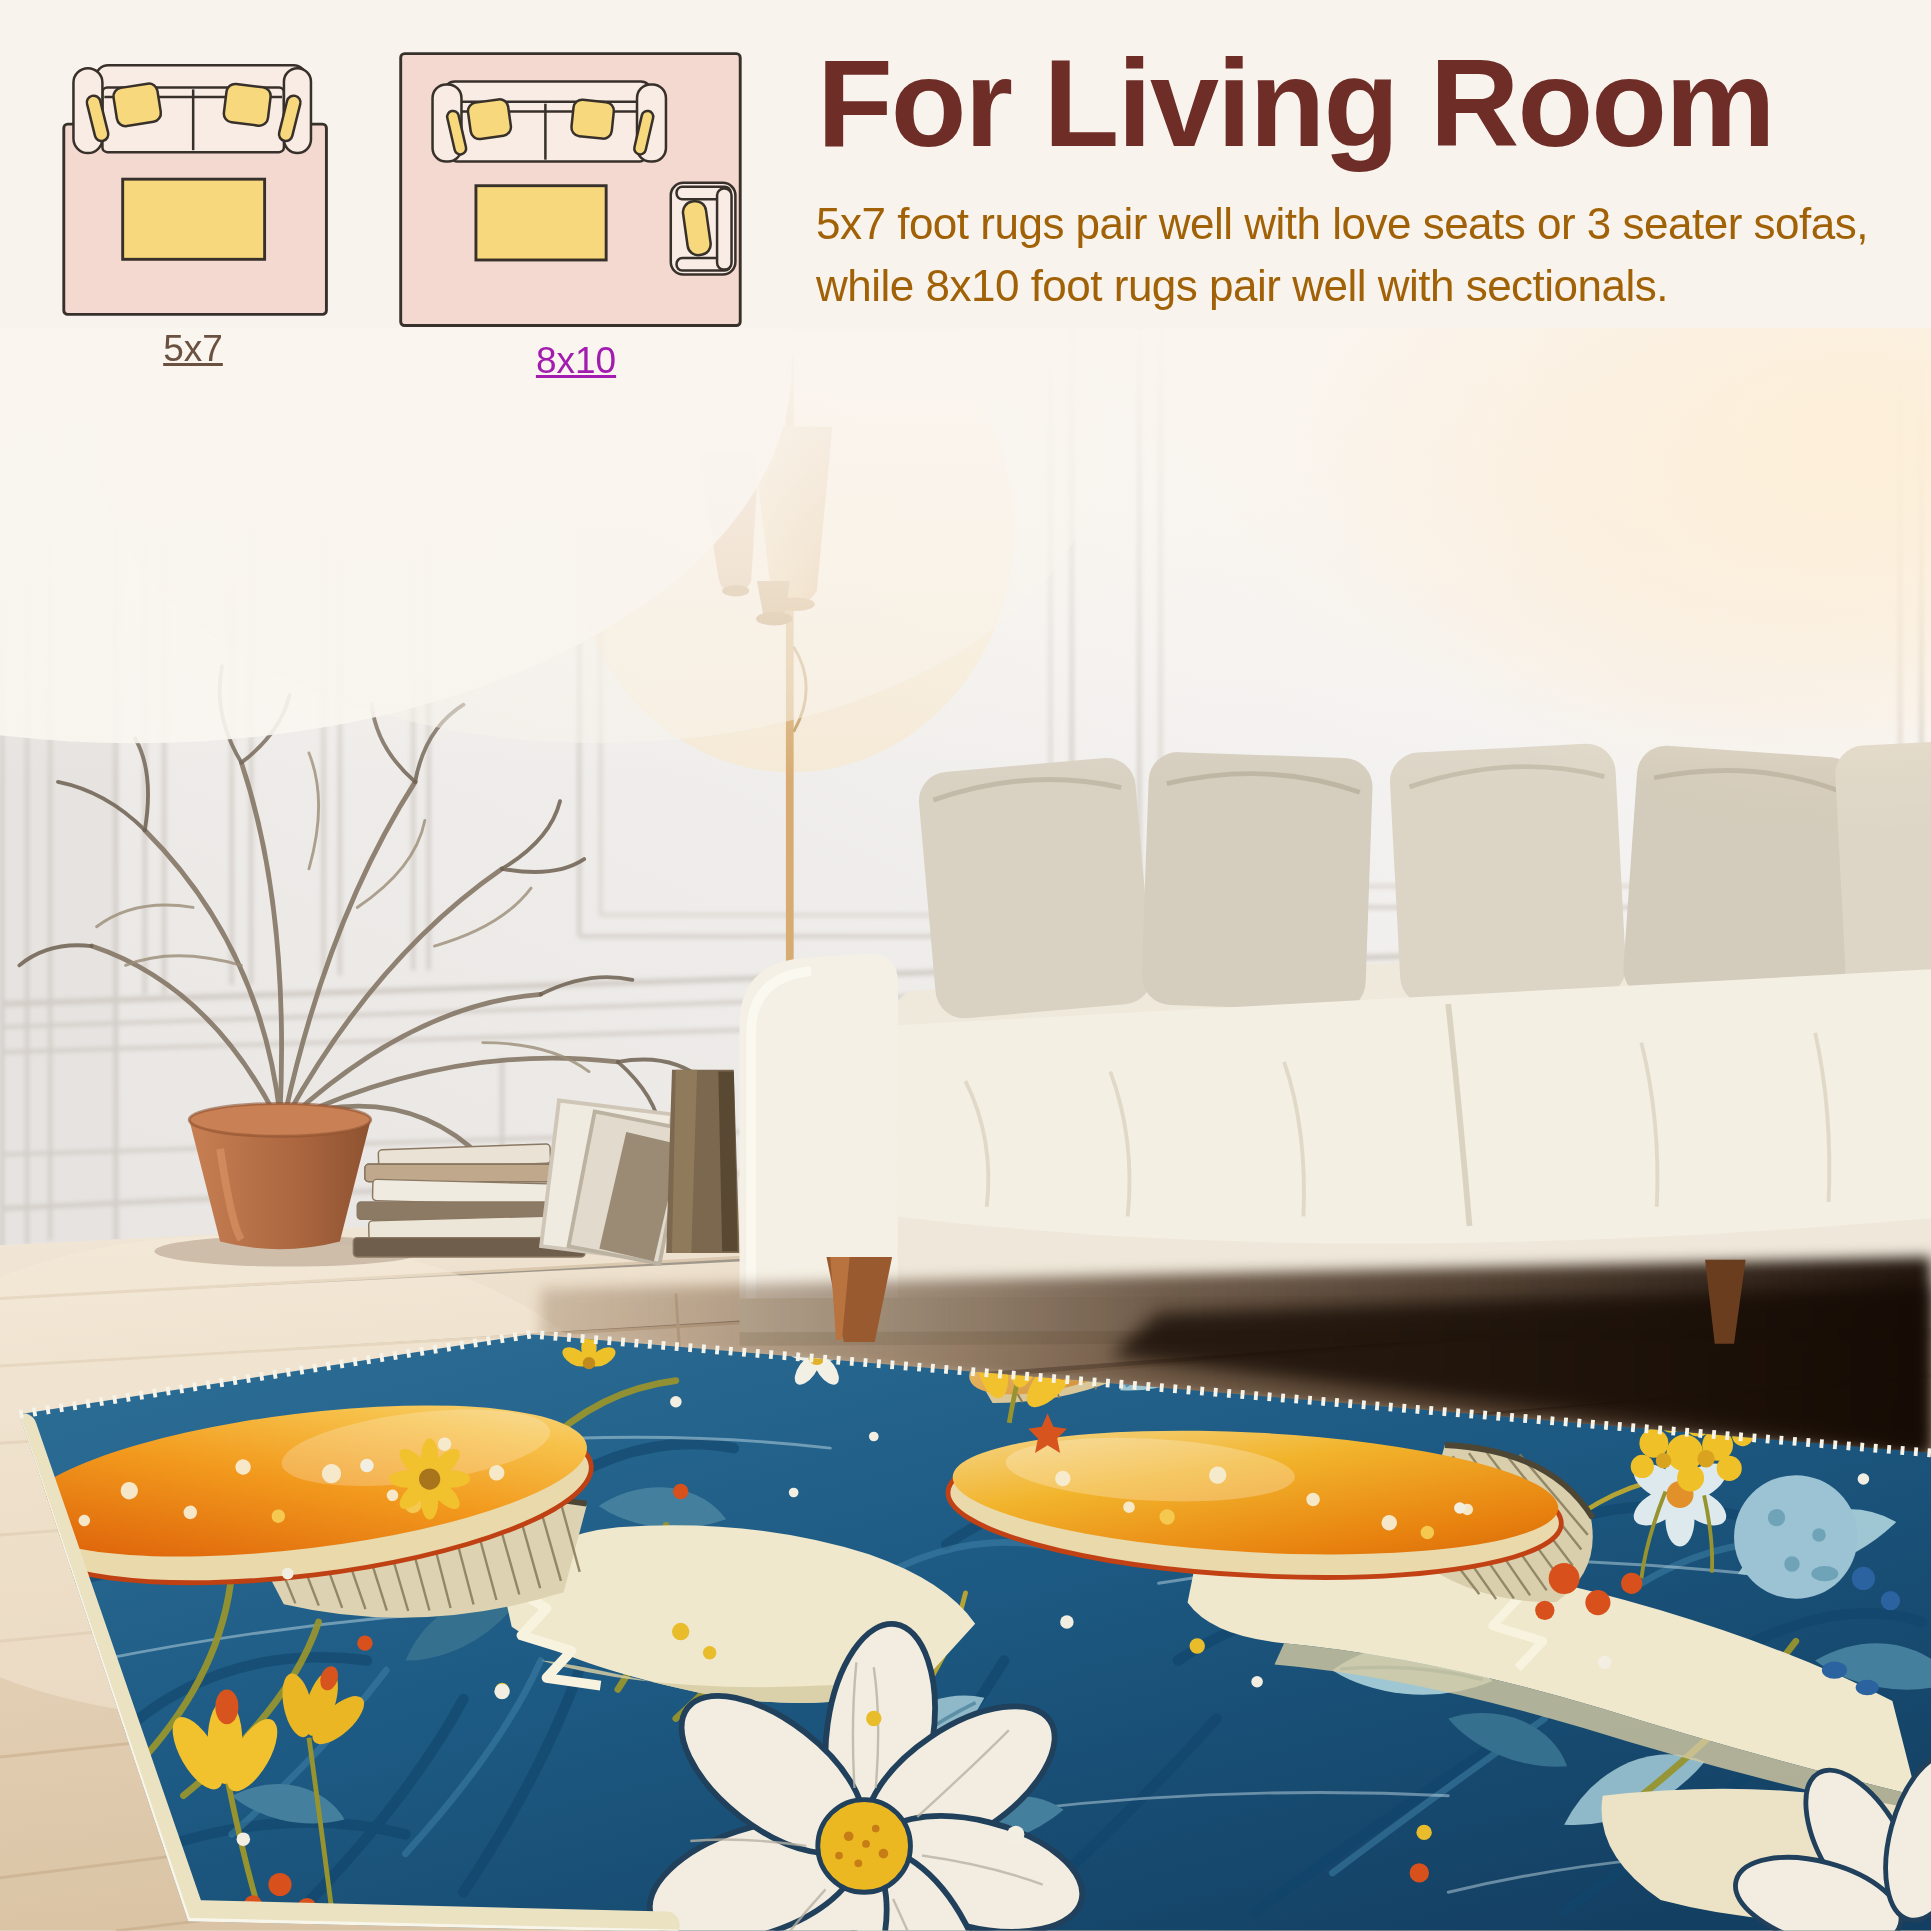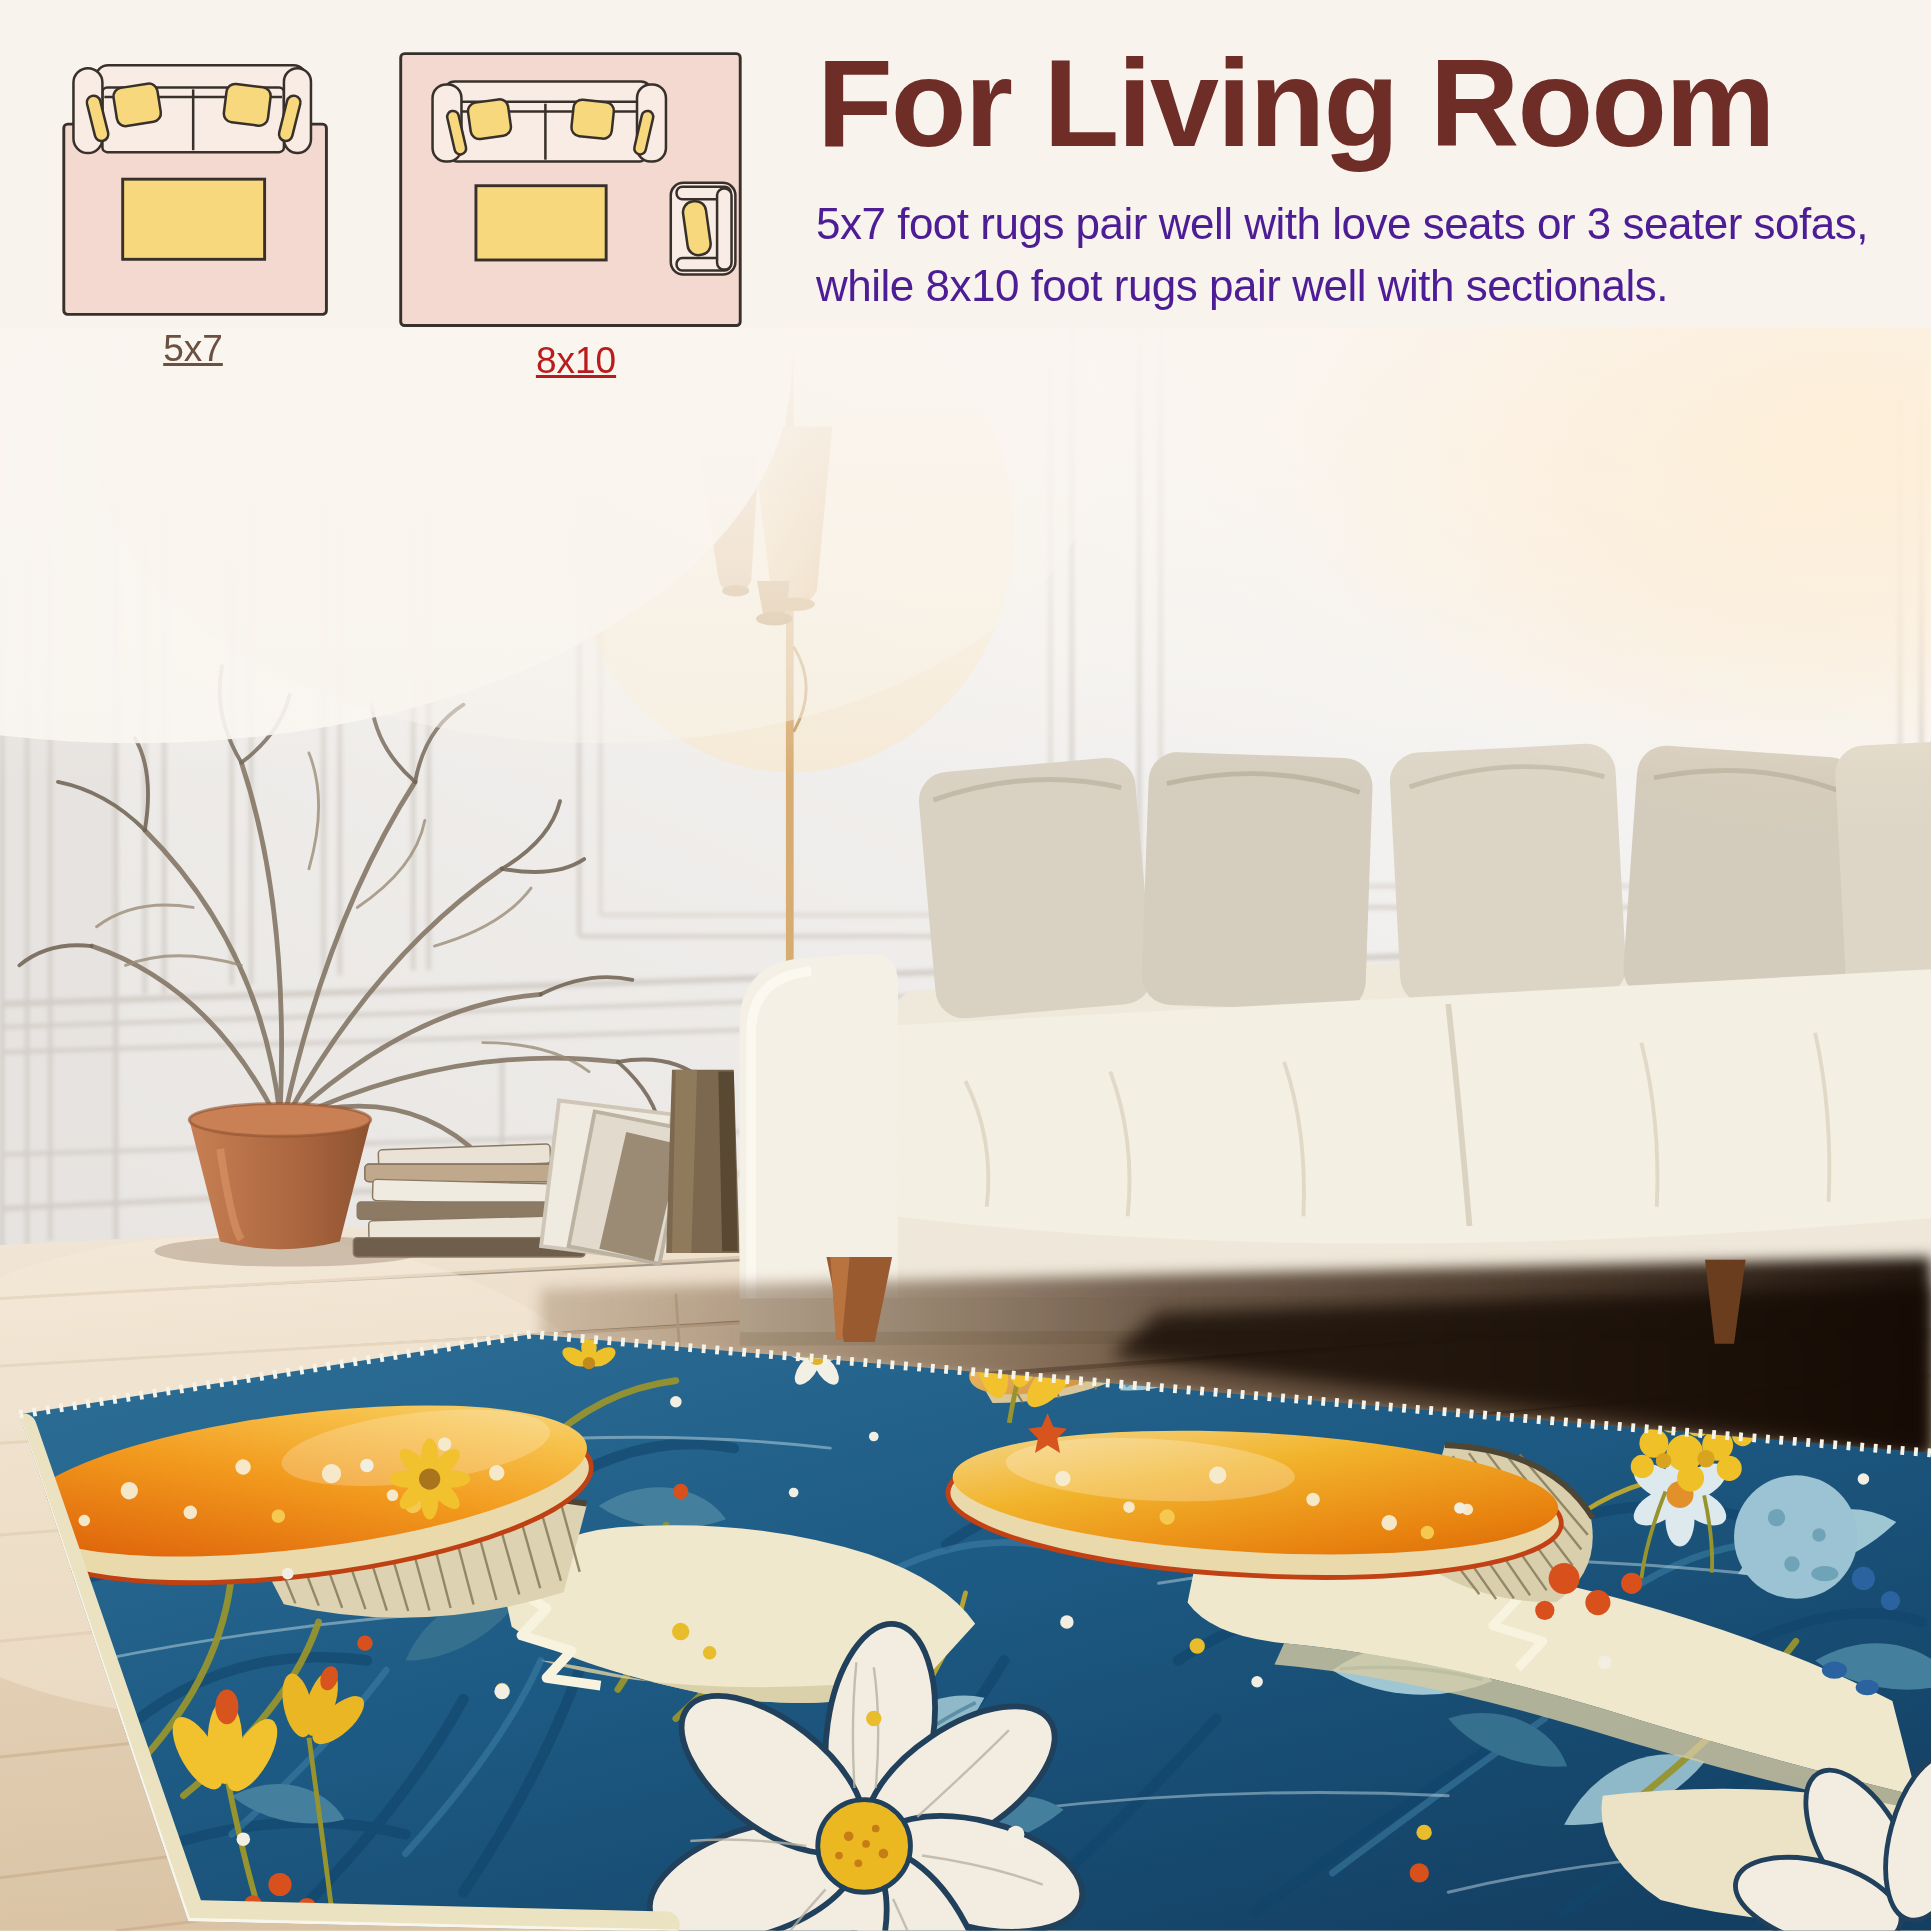--- a/index.html
+++ b/index.html
@@ -698,19 +698,19 @@
       </g>
       <rect x="88" y="149" width="135" height="77" fill="#f7d87d" stroke="#38302a" stroke-width="3"></rect>
       <g fill="#f9ece4" stroke="#38302a" stroke-width="2.6">
         <rect x="290" y="146" width="67" height="95" rx="13"></rect>
         <rect x="296" y="150" width="56" height="13" rx="6"></rect>
         <rect x="296" y="224" width="56" height="13" rx="6"></rect>
         <rect x="338" y="152" width="15" height="84" rx="7"></rect>
         <rect x="-12" y="-28" width="24" height="56" rx="11" fill="#f7d87d" transform="translate(317,193) rotate(-8)"></rect>
       </g>
     </svg>
-    <div class="diag-label lbl2" style="color:#b91c1c">8x10</div>
+    <div class="diag-label lbl2" style="color:#a21caf">8x10</div>
 
     <h1 class="hdr-title z" style="color:#6e2d27">For Living Room</h1>
-    <p class="hdr-desc z" style="color:#4c1d95">5x7 foot rugs pair well with love seats or 3 seater sofas, while 8x10 foot rugs pair well with sectionals.</p>
+    <p class="hdr-desc z" style="color:#a16207">5x7 foot rugs pair well with love seats or 3 seater sofas, while 8x10 foot rugs pair well with sectionals.</p>
   </header>
 </div>
 
 
 </body></html>

